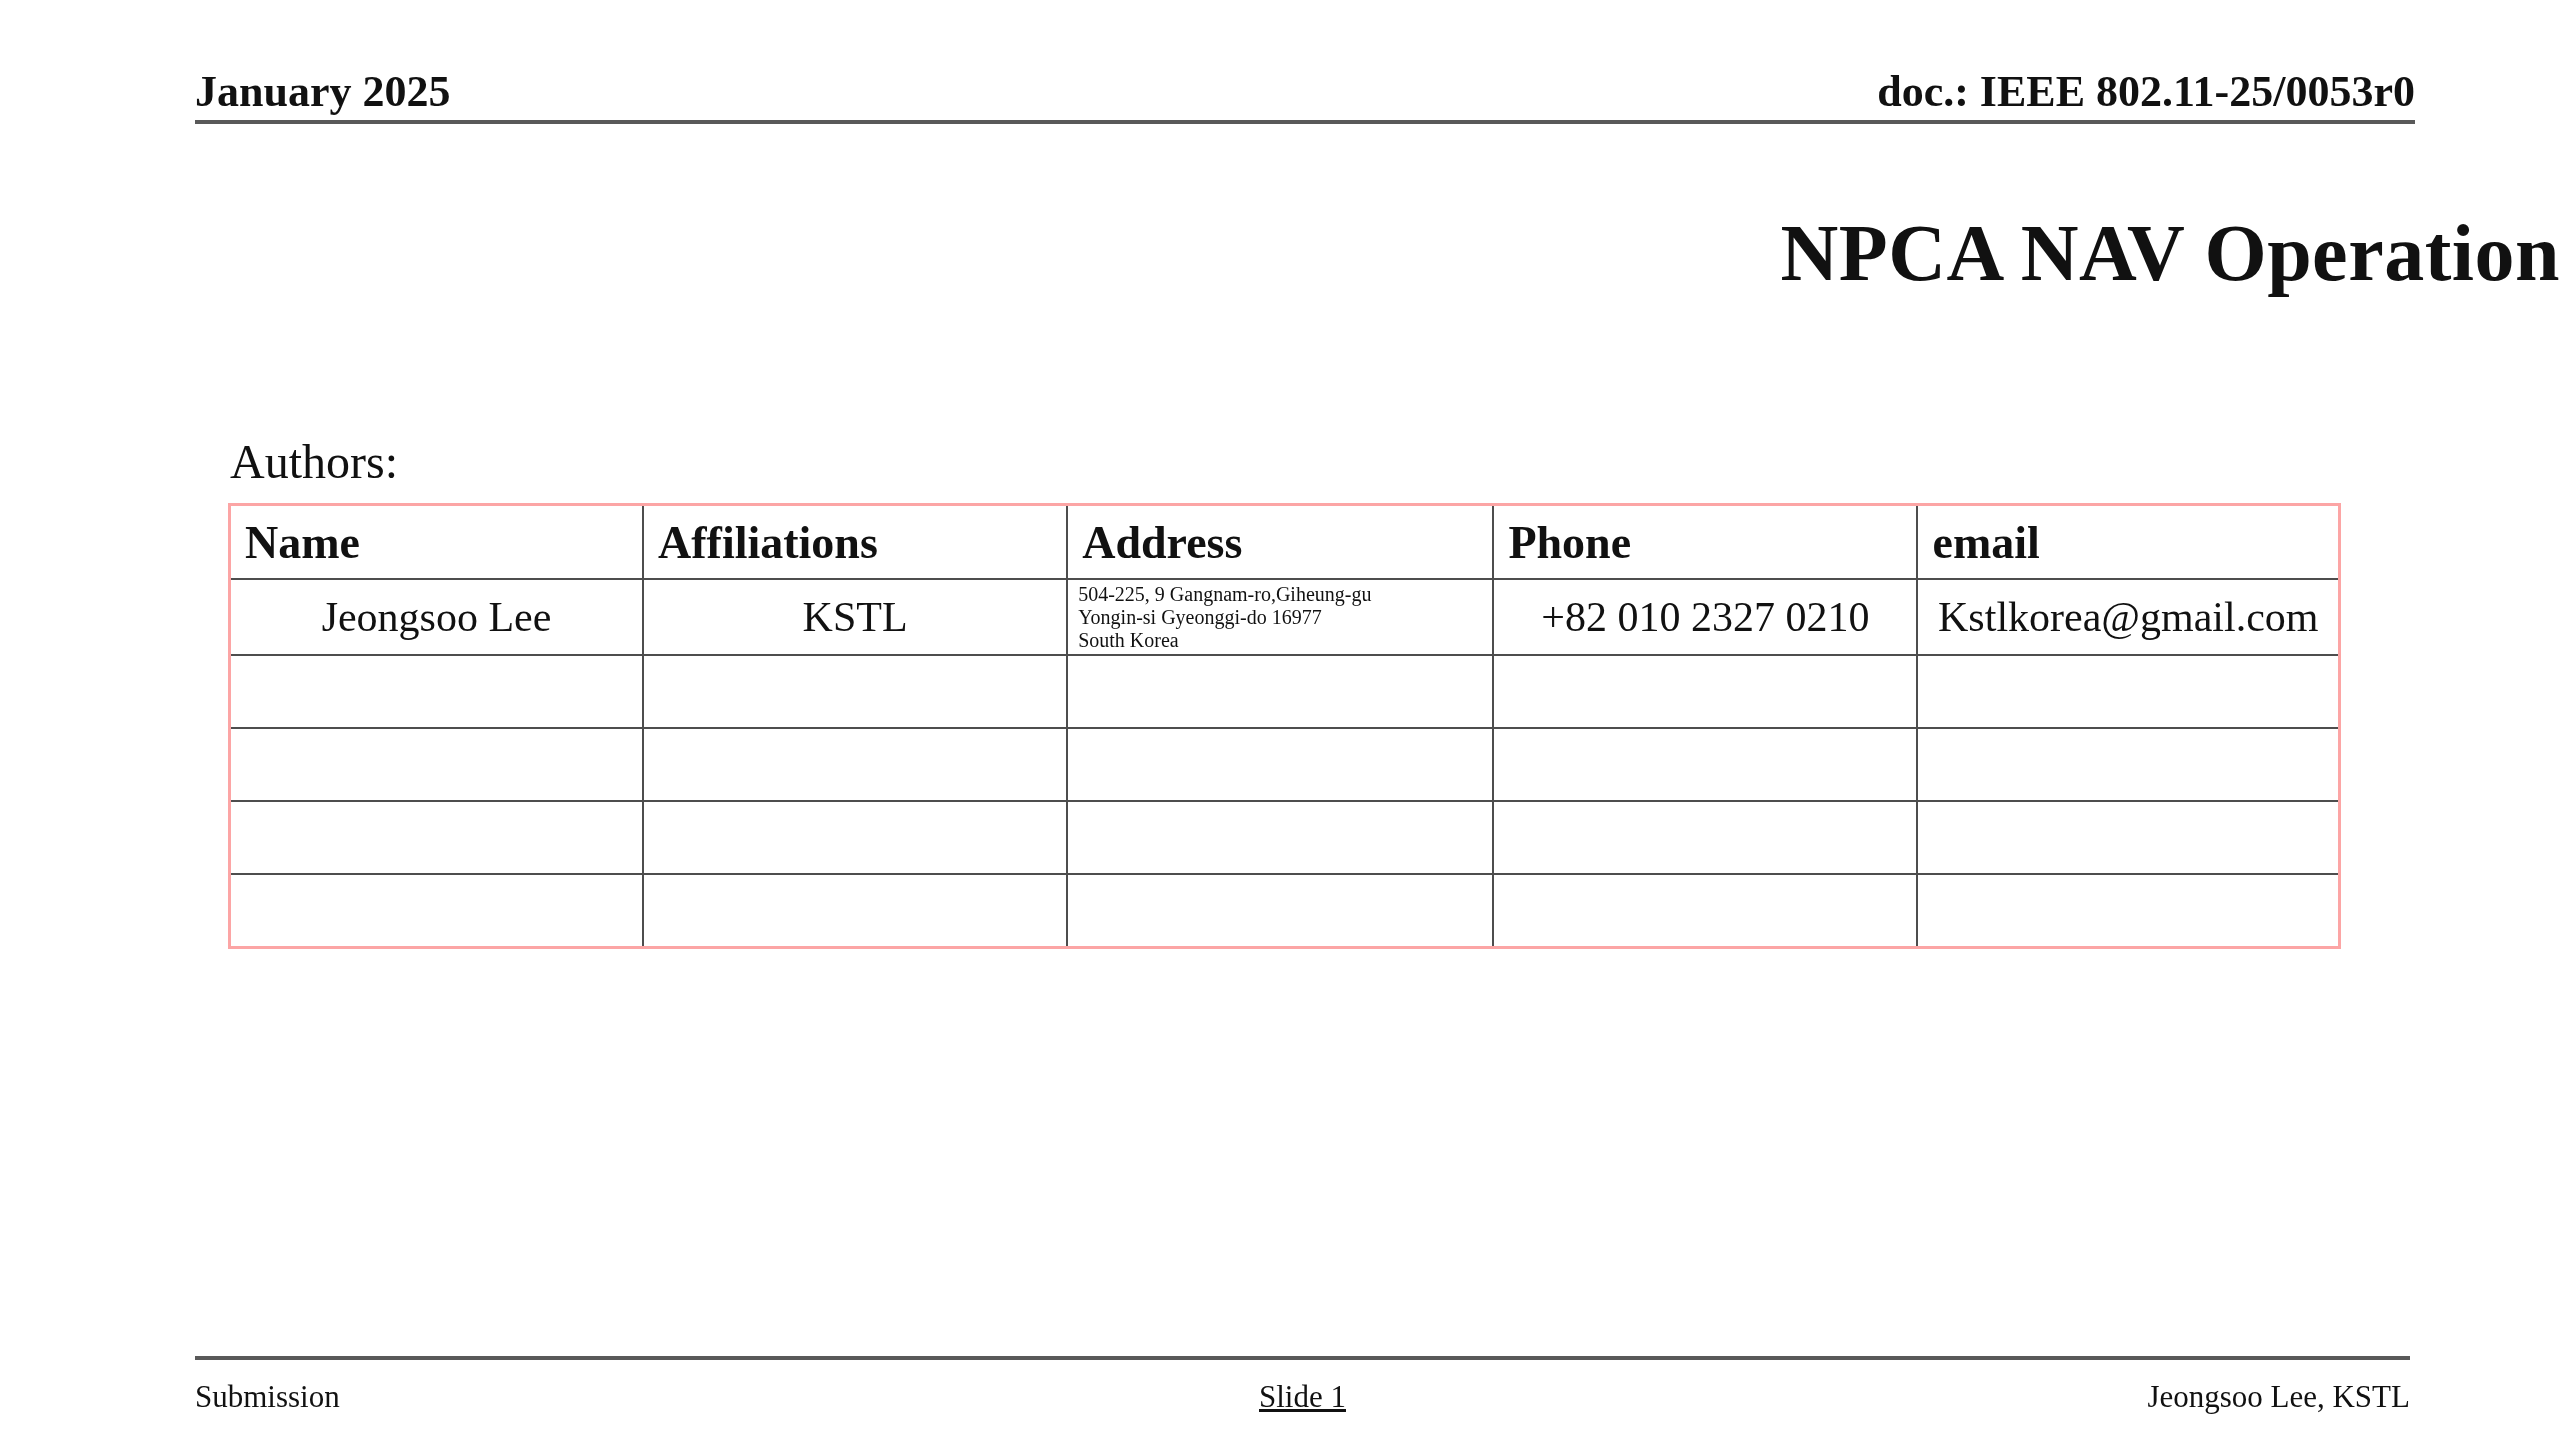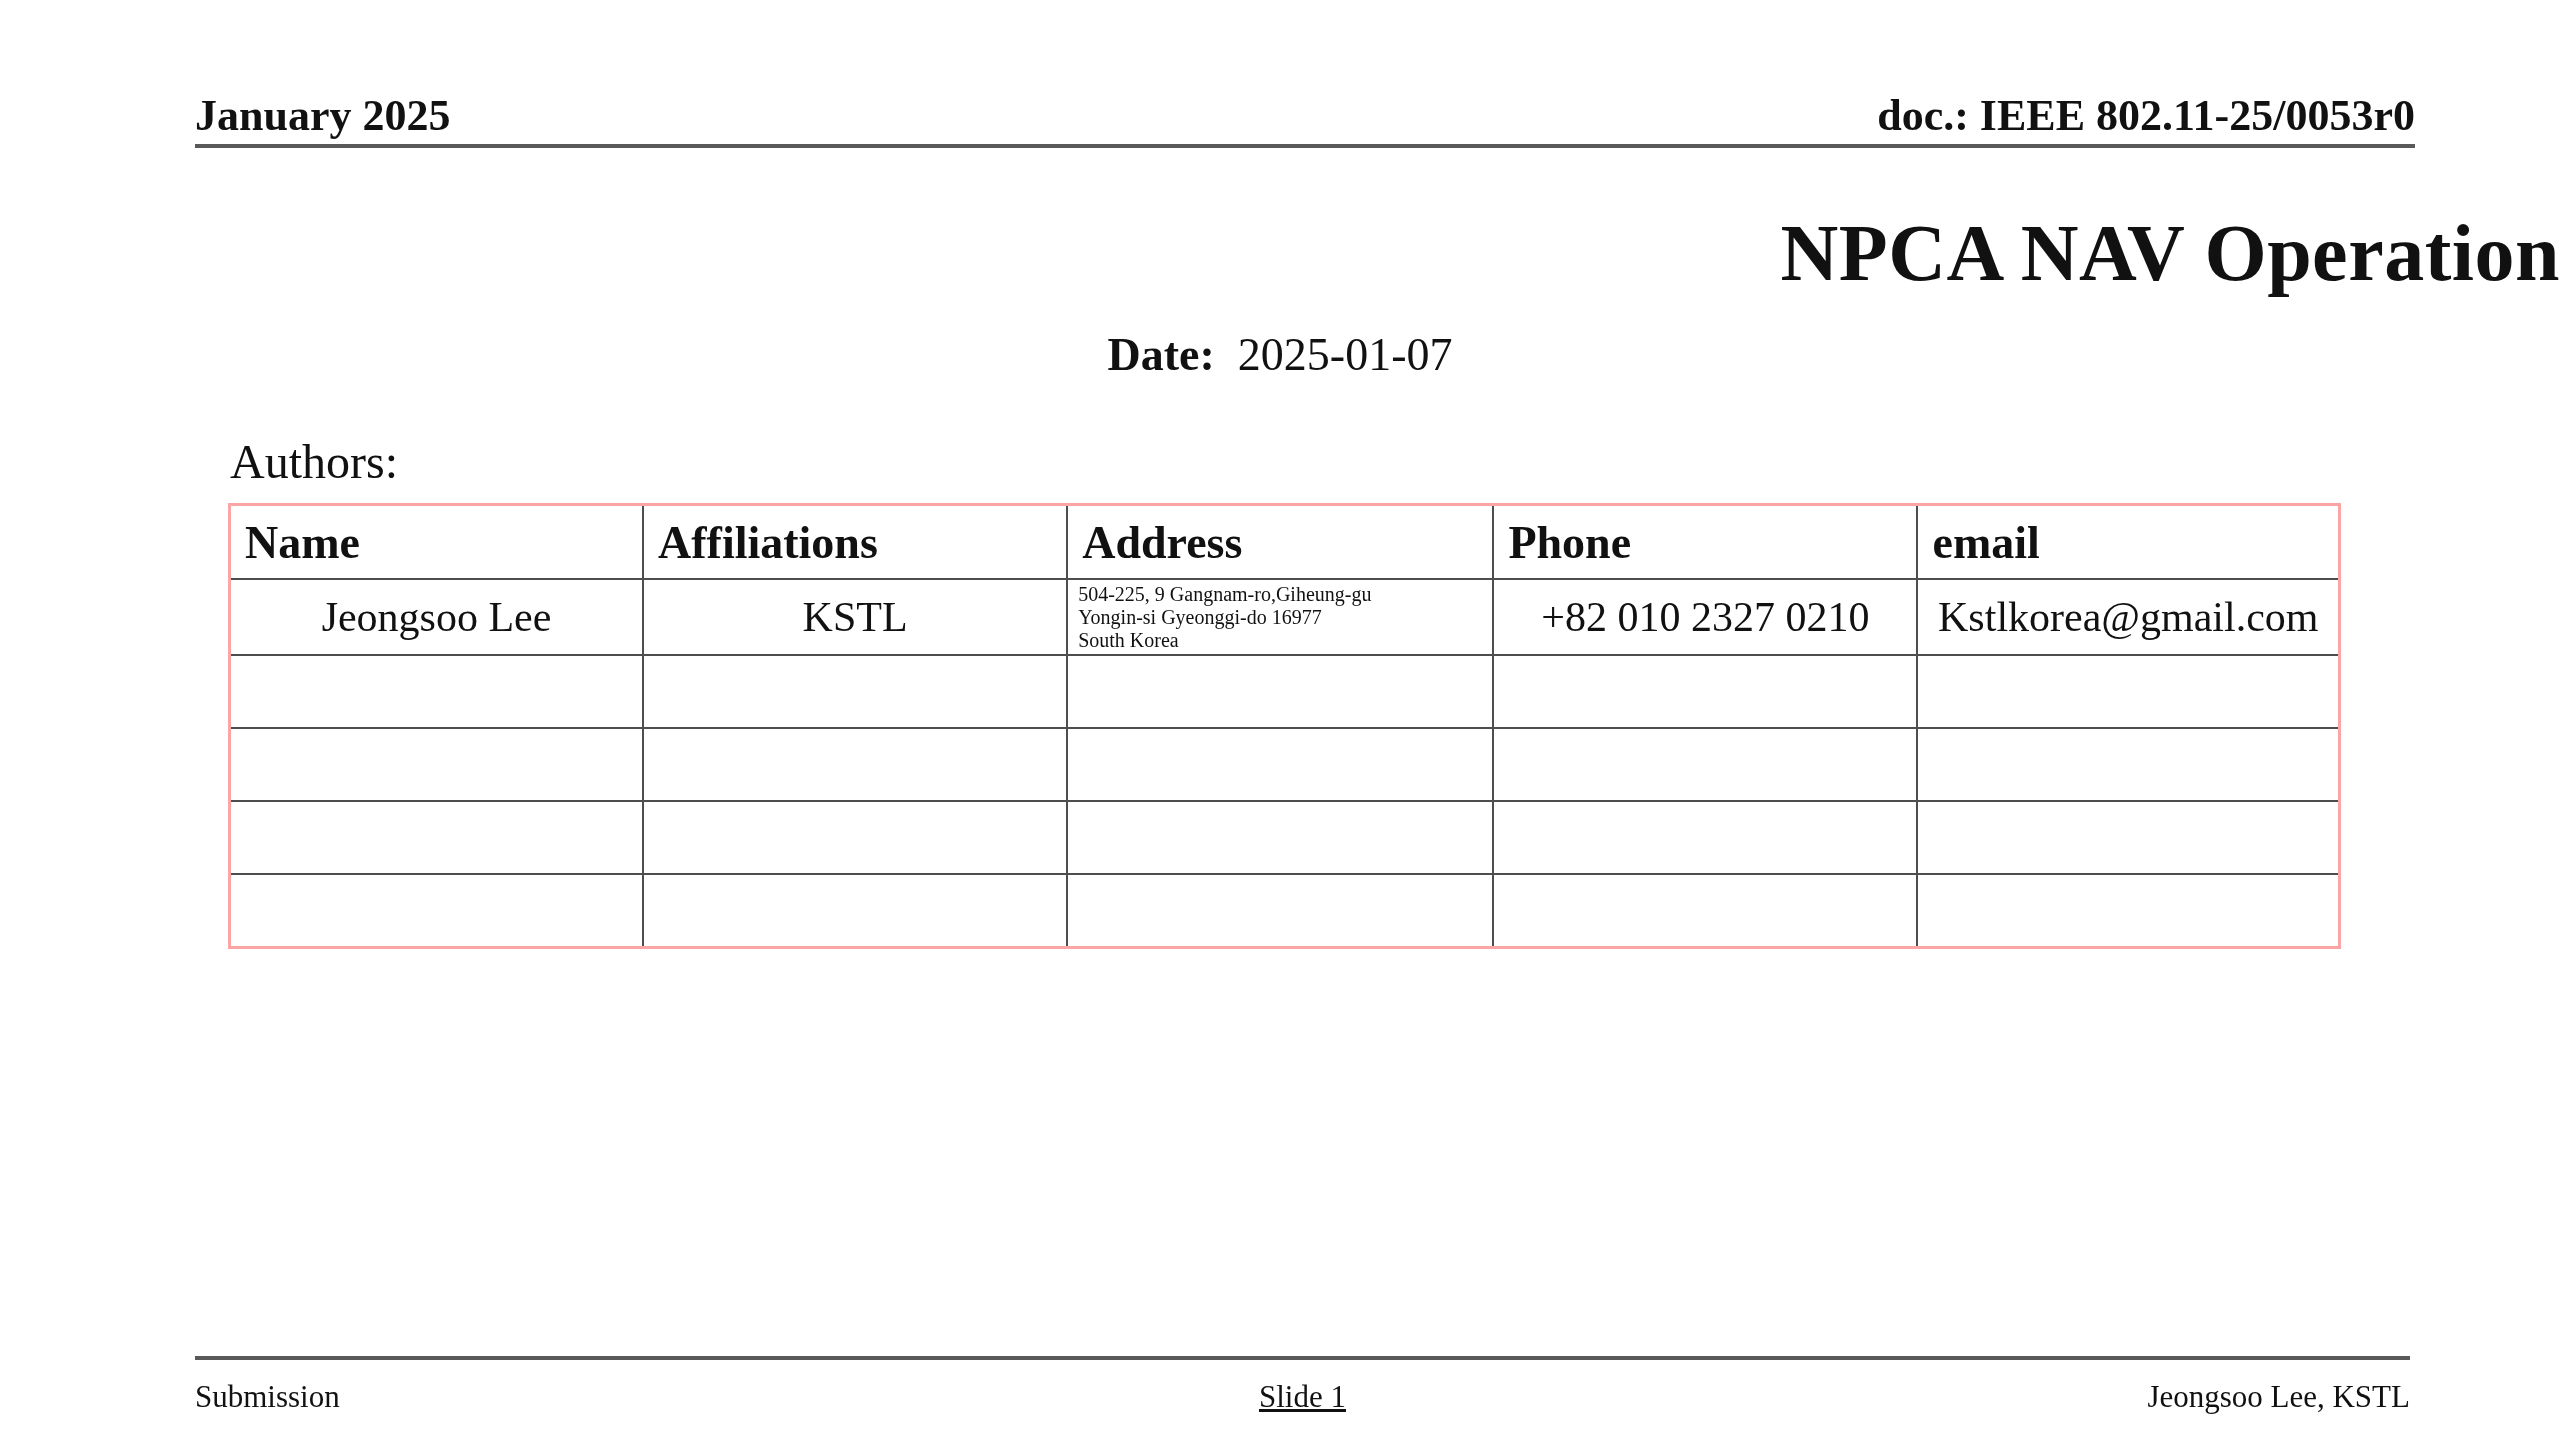--- a/index.html
+++ b/index.html
@@ -15,21 +15,21 @@
     color: #111111;
     font-family: "Liberation Serif", "DejaVu Serif", serif;
     overflow: hidden;
   }
 
   
   .page-header {
     position: absolute;
     left: 195px;
     right: 145px;
-    top: 92px;
+    top: 68px;
     display: flex;
     justify-content: space-between;
     align-items: flex-end;
     font-size: 44px;
     font-weight: bold;
     border-bottom: 4px solid #595959;
     padding-bottom: 4px;
     line-height: 1.1;
   }
 
@@ -130,24 +130,20 @@
 
 <div class="slide">
 
   <div class="page-header">
     <span>January 2025</span>
     <span>doc.: IEEE 802.11-25/0053r0</span>
   </div>
 
   <div class="slide-title">NPCA NAV Operation</div>
 
-  <div class="date-line">
-    <span class="date-label">Date:</span>
-    <span>&nbsp;</span><span>2025-01-07</span>
-  </div>
 
   <div class="authors-label">Authors:</div>
 
   <table class="authors-table">
     <colgroup>
       <col class="c-name">
         <col class="c-affil">
         <col class="c-addr">
         <col class="c-phone">
         <col class="c-email">

